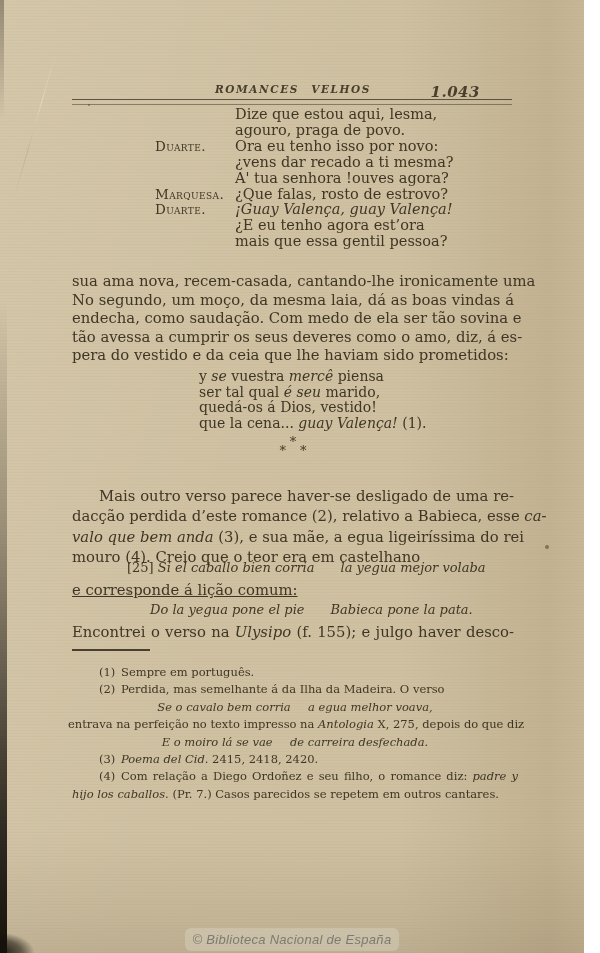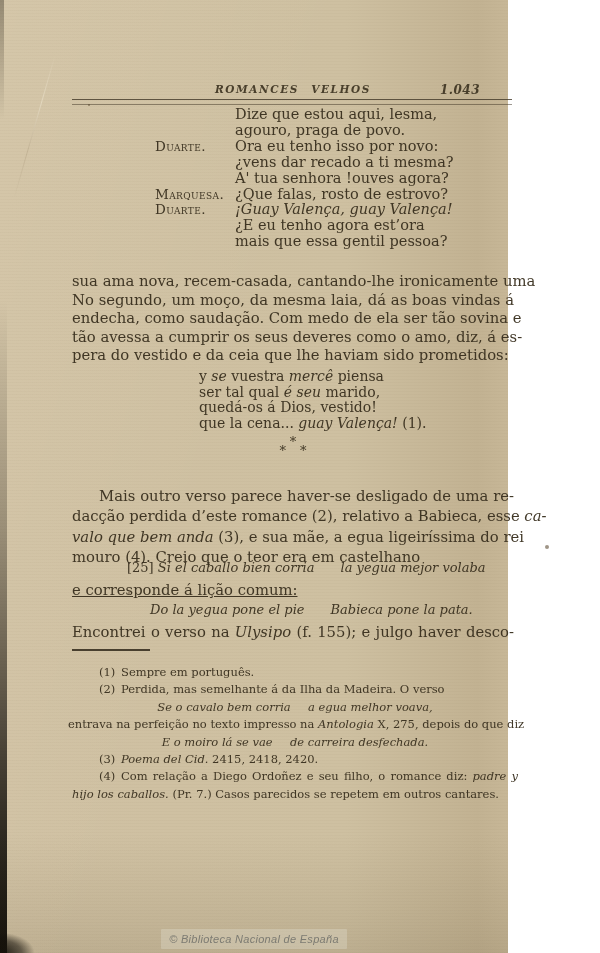--- a/index.html
+++ b/index.html
@@ -1,18 +1,18 @@
 <!DOCTYPE html>
 <html><head>
 <meta charset="utf-8">
 <style>
   html,body{margin:0;padding:0;}
   body{width:600px;height:953px;overflow:hidden;}
   .page{
-    position:relative;width:508px;height:953px;
+    position:relative;width:584px;height:953px;
     background:
       linear-gradient(105deg, rgba(255,246,222,0.10), rgba(0,0,0,0) 45%),
       linear-gradient(to right, #d0c1a3 0%, #cec0a1 68%, #c2b292 94%, #c7b797 100%),
       #ccbd9e;
     font-family:"DejaVu Serif", serif;
     color:rgba(56,46,30,0.95);
   }
   .grain{position:absolute;inset:0;pointer-events:none;
     background:repeating-linear-gradient(0deg, rgba(120,100,70,0.035) 0 1px, rgba(0,0,0,0) 1px 3px);}
   .bottom-shade{position:absolute;left:0;right:0;bottom:0;height:120px;pointer-events:none;
@@ -25,21 +25,21 @@
     background:radial-gradient(ellipse at 0% 100%, rgba(8,6,3,0.95) 0%, rgba(8,6,3,0.55) 45%, rgba(0,0,0,0) 72%);}
   .crease{position:absolute;left:34px;top:52px;width:1px;height:150px;transform:rotate(16deg);
     background:linear-gradient(to bottom, rgba(255,250,235,0.0), rgba(255,250,235,0.35), rgba(120,100,70,0.18), rgba(0,0,0,0));pointer-events:none;}
   .speck{position:absolute;border-radius:50%;background:rgba(80,62,36,0.55);pointer-events:none;}
 
   
   .header{position:absolute;top:83px;left:72px;width:442px;height:14px;}
   .header-title{ text-align:center;font-style:italic;font-weight:bold;font-size:10.5px;
     letter-spacing:1.6px;word-spacing:7px;color:rgba(62,52,34,0.92);}
   .page-number{position:absolute;right:34px;top:0;font-style:italic;font-weight:bold;
-    font-size:12px;letter-spacing:0.5px;color:rgba(62,52,34,0.92);}
+    font-size:15px;letter-spacing:0.5px;color:rgba(62,52,34,0.92);}
   .header-rule{position:absolute;top:99px;left:72px;width:440px;height:4px;
     border-top:1.4px solid rgba(62,52,36,0.78);border-bottom:1px solid rgba(62,52,36,0.5);}
 
   
   .dialogue{position:absolute;top:107px;left:155px;width:360px;}
   .drow{display:flex;line-height:15.9px;}
   .spk{width:80px;flex:0 0 80px;font-variant:small-caps;font-size:13.5px;letter-spacing:0.4px;}
   .dtxt{font-size:14.5px;}
 
   
@@ -66,22 +66,22 @@
 
   
   .footnotes{position:absolute;top:664px;left:72px;width:446px;font-size:11.5px;line-height:17.4px;}
   .fn{text-indent:27px;white-space:nowrap;}
   .fn-wrap{text-indent:27px;text-align:justify;white-space:normal;}
   .fn-verse{text-align:center;text-indent:0;white-space:nowrap;}
   .fn-cont{text-indent:0;white-space:nowrap;margin-left:-4px;}
 
   .watermark{position:absolute;top:928px;left:0;right:0;text-align:center;}
   .watermark span{display:inline-block;font-family:"Liberation Sans", sans-serif;
-    font-style:italic;font-size:11px;color:rgba(110,110,104,0.85);
-    background:rgba(235,232,222,0.28);padding:4px 8px;border-radius:1px;letter-spacing:0.3px;}
+    font-style:italic;font-size:13px;color:rgba(110,110,104,0.85);
+    background:rgba(235,232,222,0.28);padding:4px 8px;border-radius:6px;letter-spacing:0.3px;}
 
   i{font-style:italic;}
 </style>
 </head>
 <body>
 
 <div class="page">
   <div class="grain"></div>
 
   <div class="header">

